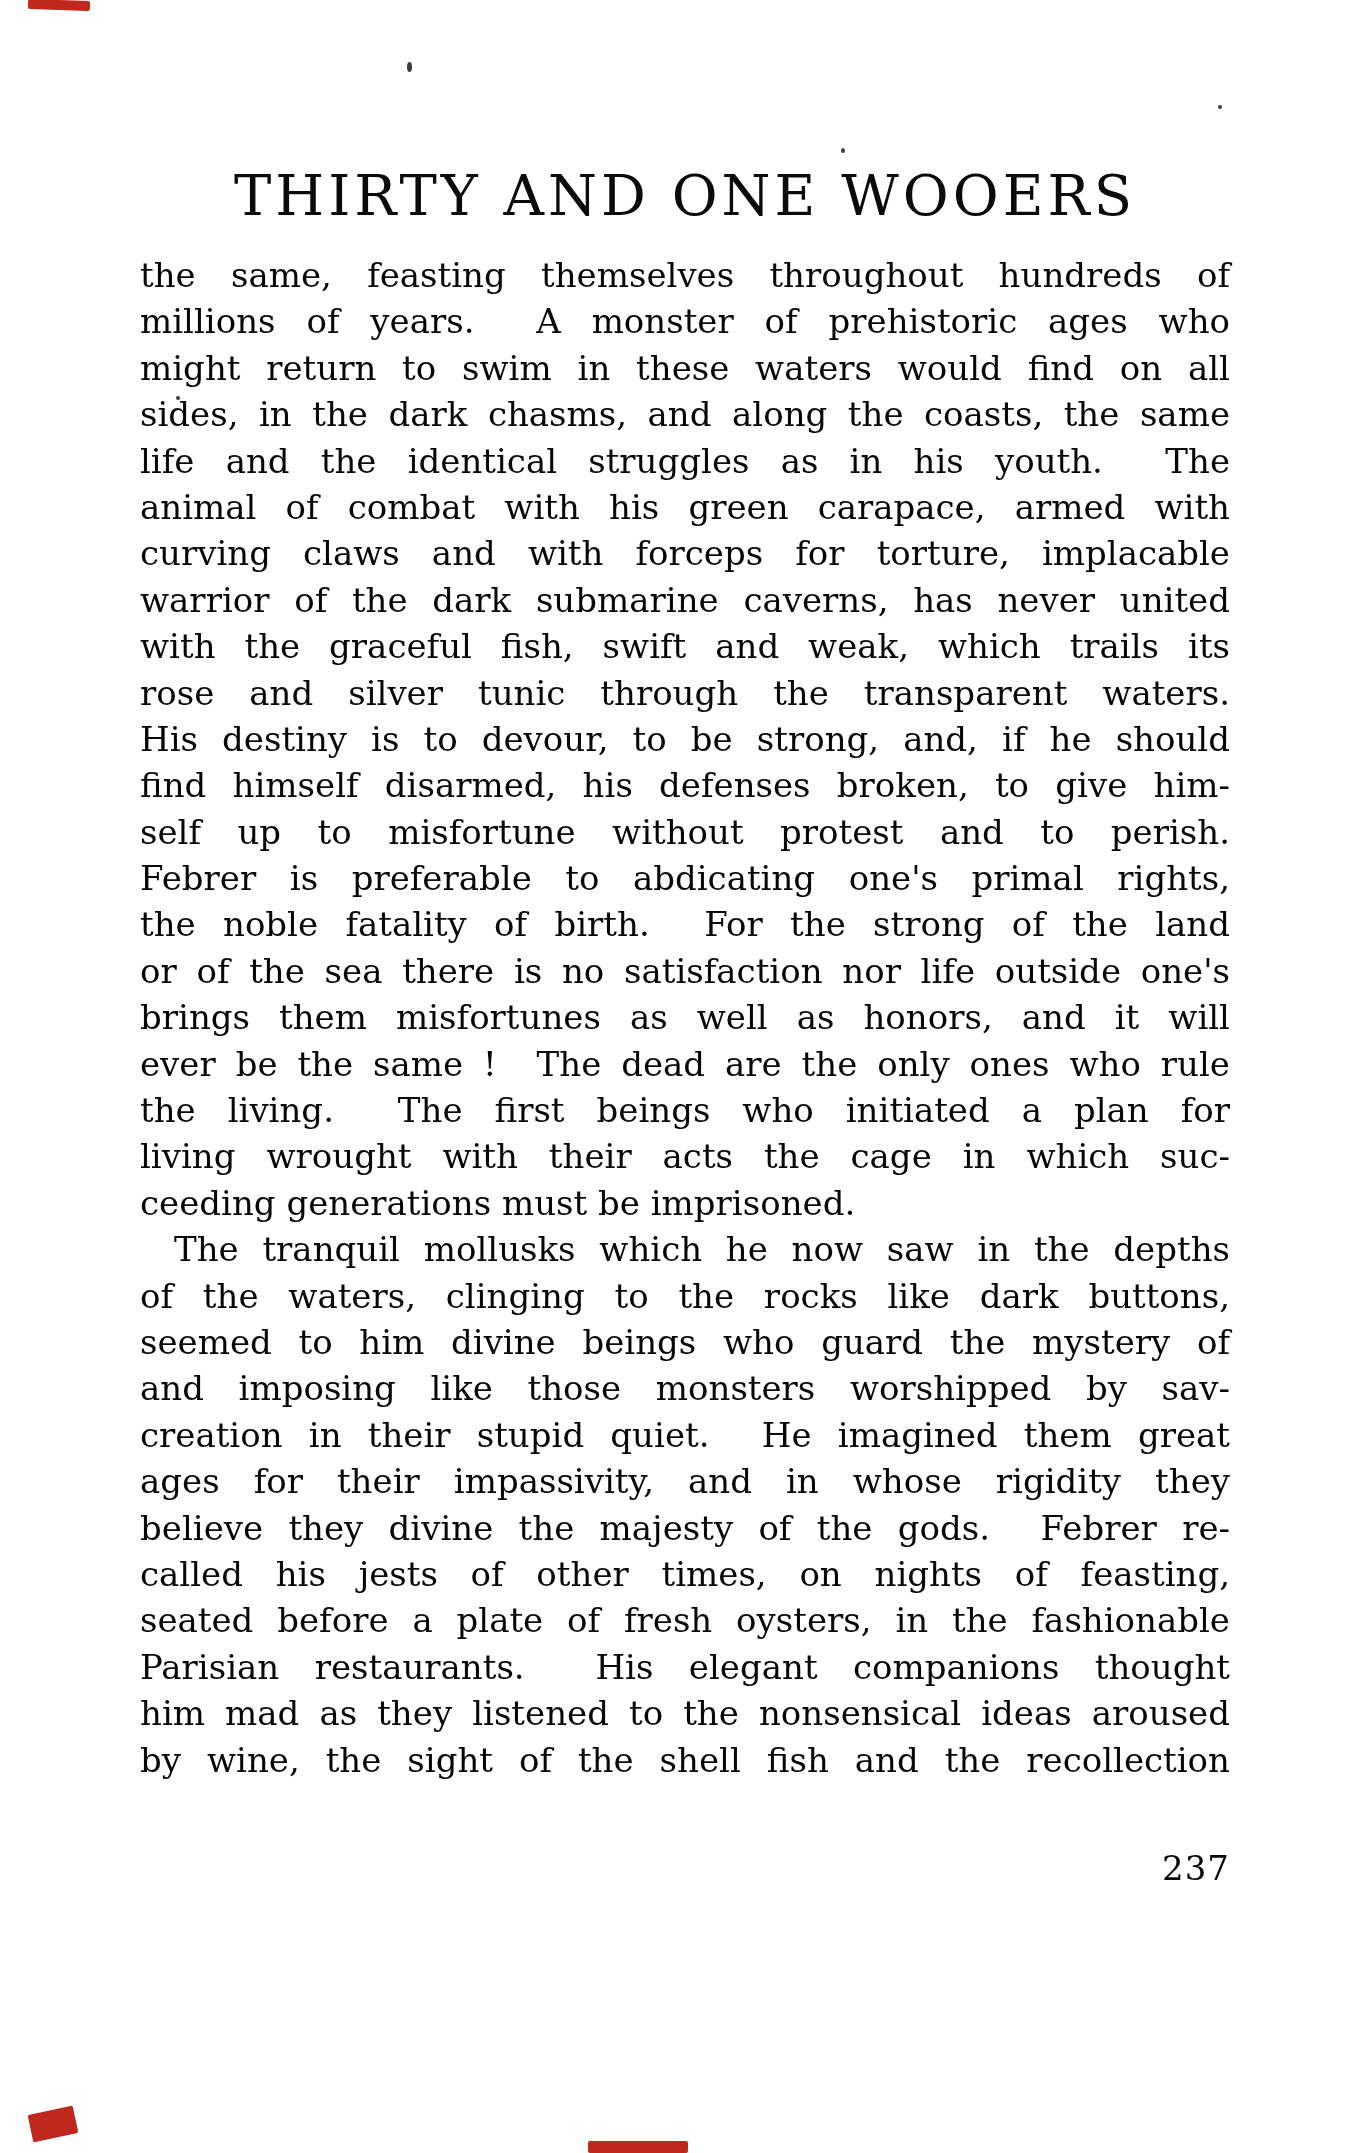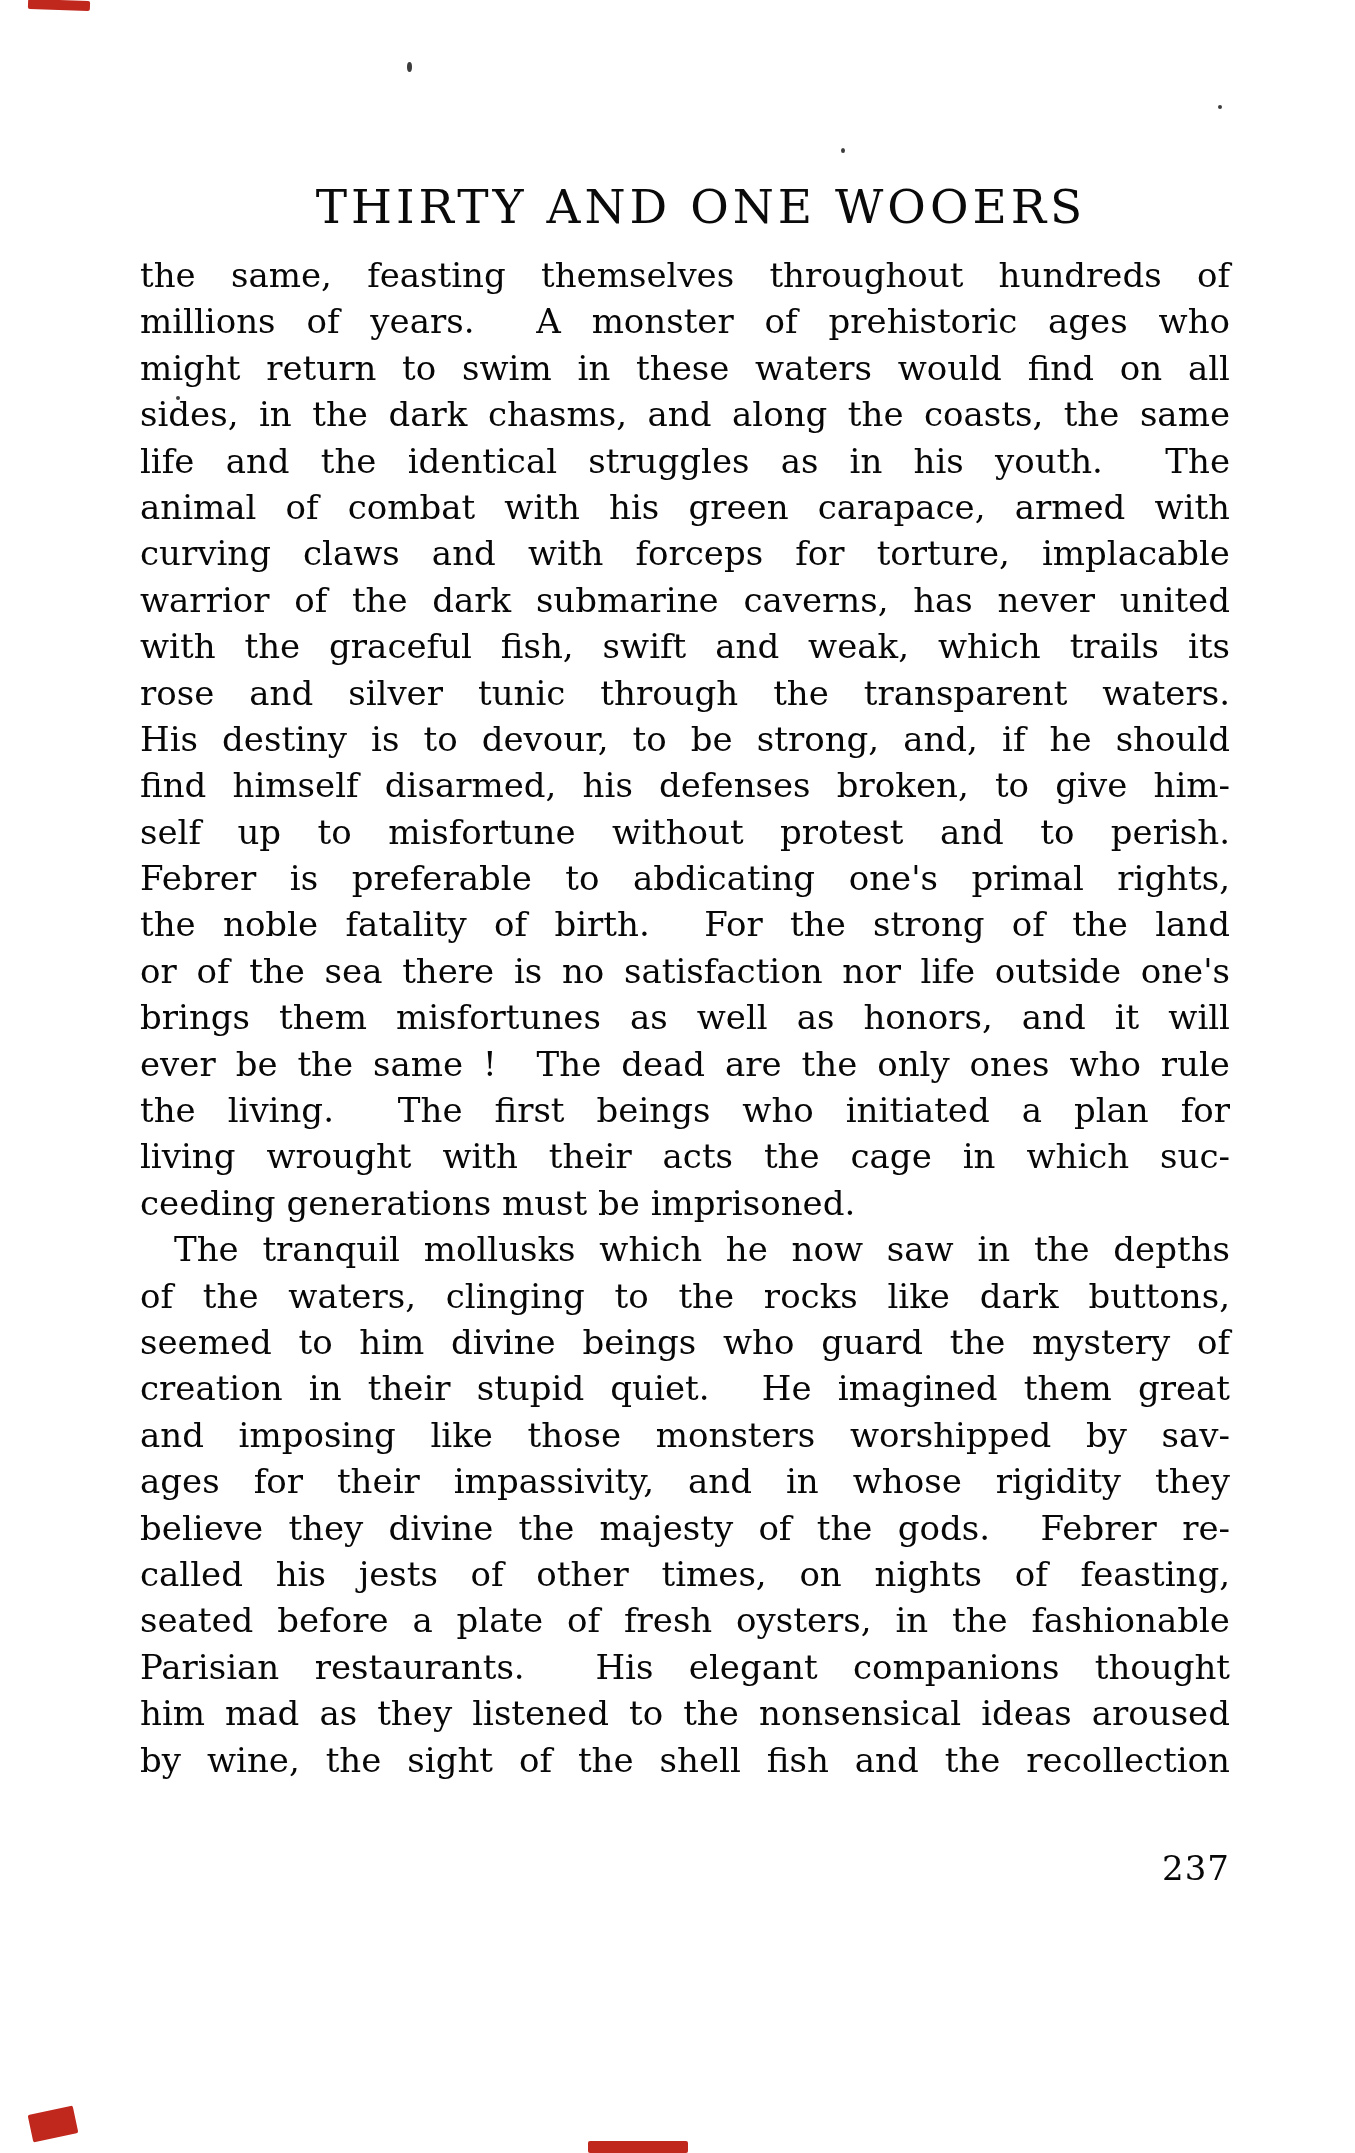--- a/index.html
+++ b/index.html
@@ -10,23 +10,23 @@
     background:#ffffff;
     overflow:hidden;
     font-family:"DejaVu Serif","Liberation Serif",serif;
     color:#070707;
   }
   .title{
     position:absolute;
     top:163px;
     left:140px;
     width:1090px;
-    margin:16px;
+    margin:0;
     text-align:center;
-    font-size:47px;
+    font-size:56px;
     font-weight:400;
     letter-spacing:4px;
     white-space:nowrap;
     color:#0a0a0a;
   }
   .body-text{
     position:absolute;
     top:252px;
     left:140px;
     width:1090px;
@@ -91,22 +91,22 @@
         <div class="line">brings them misfortunes as well as honors, and it will</div>
         <div class="line">ever be the same !  The dead are the only ones who rule</div>
         <div class="line">the living.  The first beings who initiated a plan for</div>
         <div class="line">living wrought with their acts the cage in which suc-</div>
         <div class="line no-just">ceeding generations must be imprisoned.</div>
       </div>
       <div class="para">
         <div class="line indent">The tranquil mollusks which he now saw in the depths</div>
         <div class="line">of the waters, clinging to the rocks like dark buttons,</div>
         <div class="line">seemed to him divine beings who guard the mystery of</div>
+        <div class="line">and imposing like those monsters worshipped by sav-</div>
         <div class="line">creation in their stupid quiet.  He imagined them great</div>
-        <div class="line">and imposing like those monsters worshipped by sav-</div>
         <div class="line">ages for their impassivity, and in whose rigidity they</div>
         <div class="line">believe they divine the majesty of the gods.  Febrer re-</div>
         <div class="line">called his jests of other times, on nights of feasting,</div>
         <div class="line">seated before a plate of fresh oysters, in the fashionable</div>
         <div class="line">Parisian restaurants.  His elegant companions thought</div>
         <div class="line">him mad as they listened to the nonsensical ideas aroused</div>
         <div class="line">by wine, the sight of the shell fish and the recollection</div>
       </div>
     </div>
 

